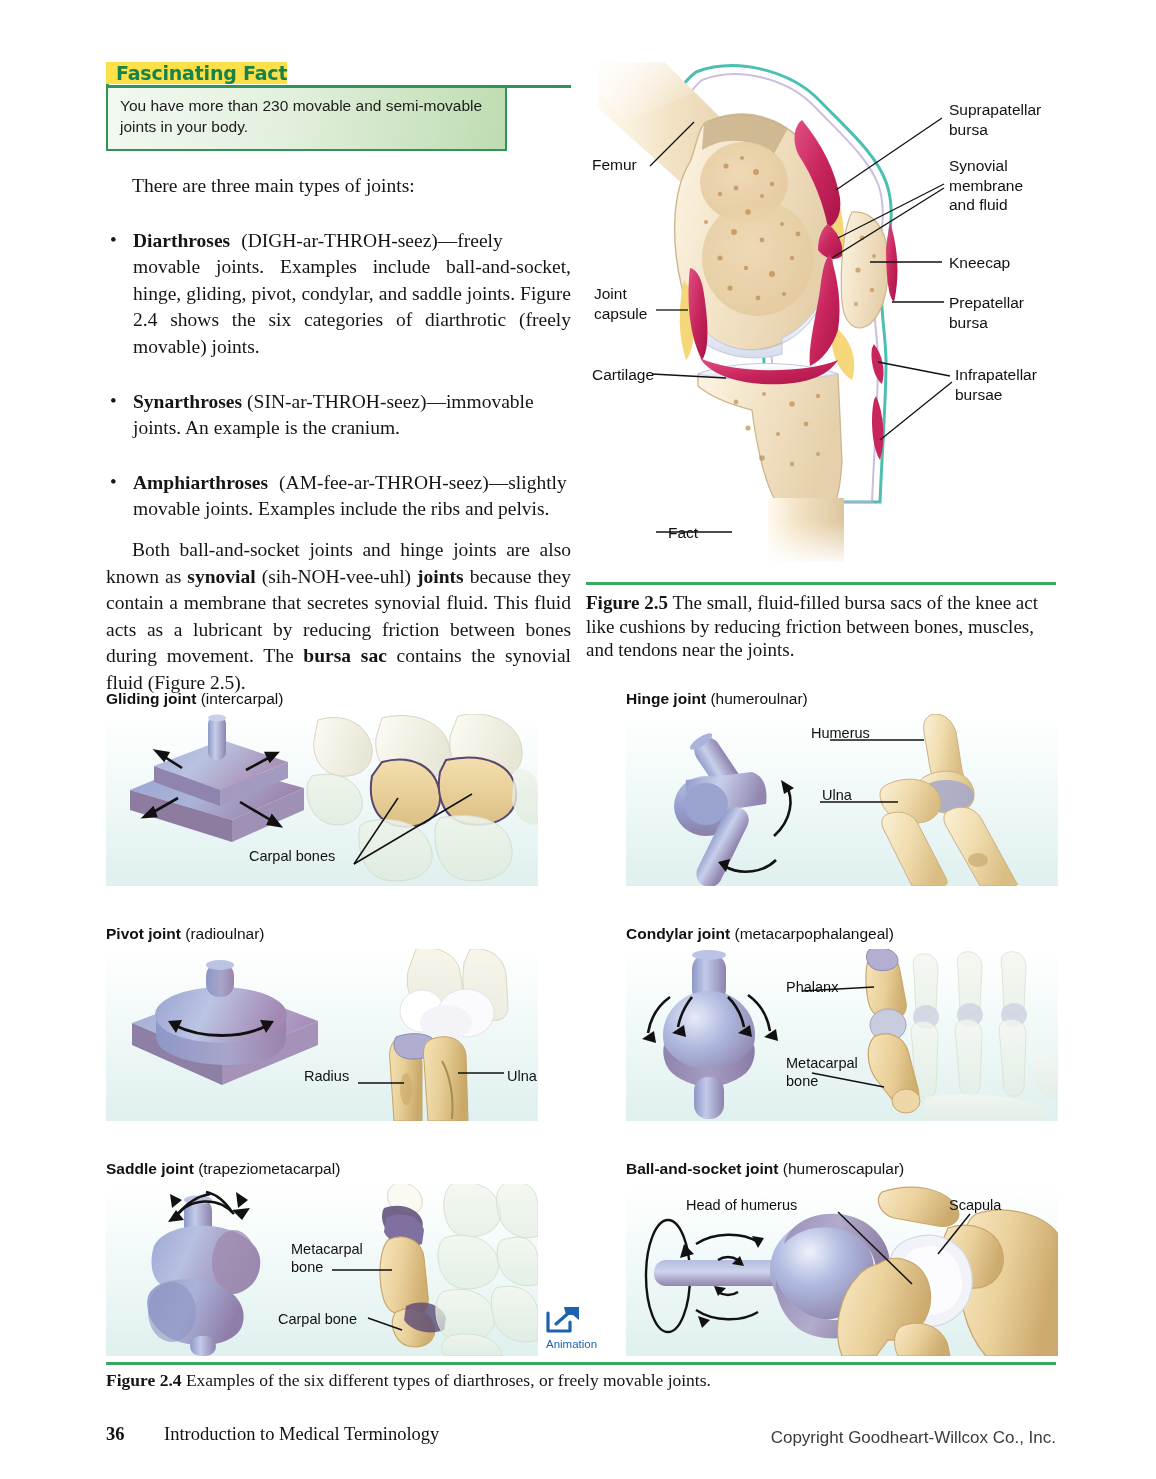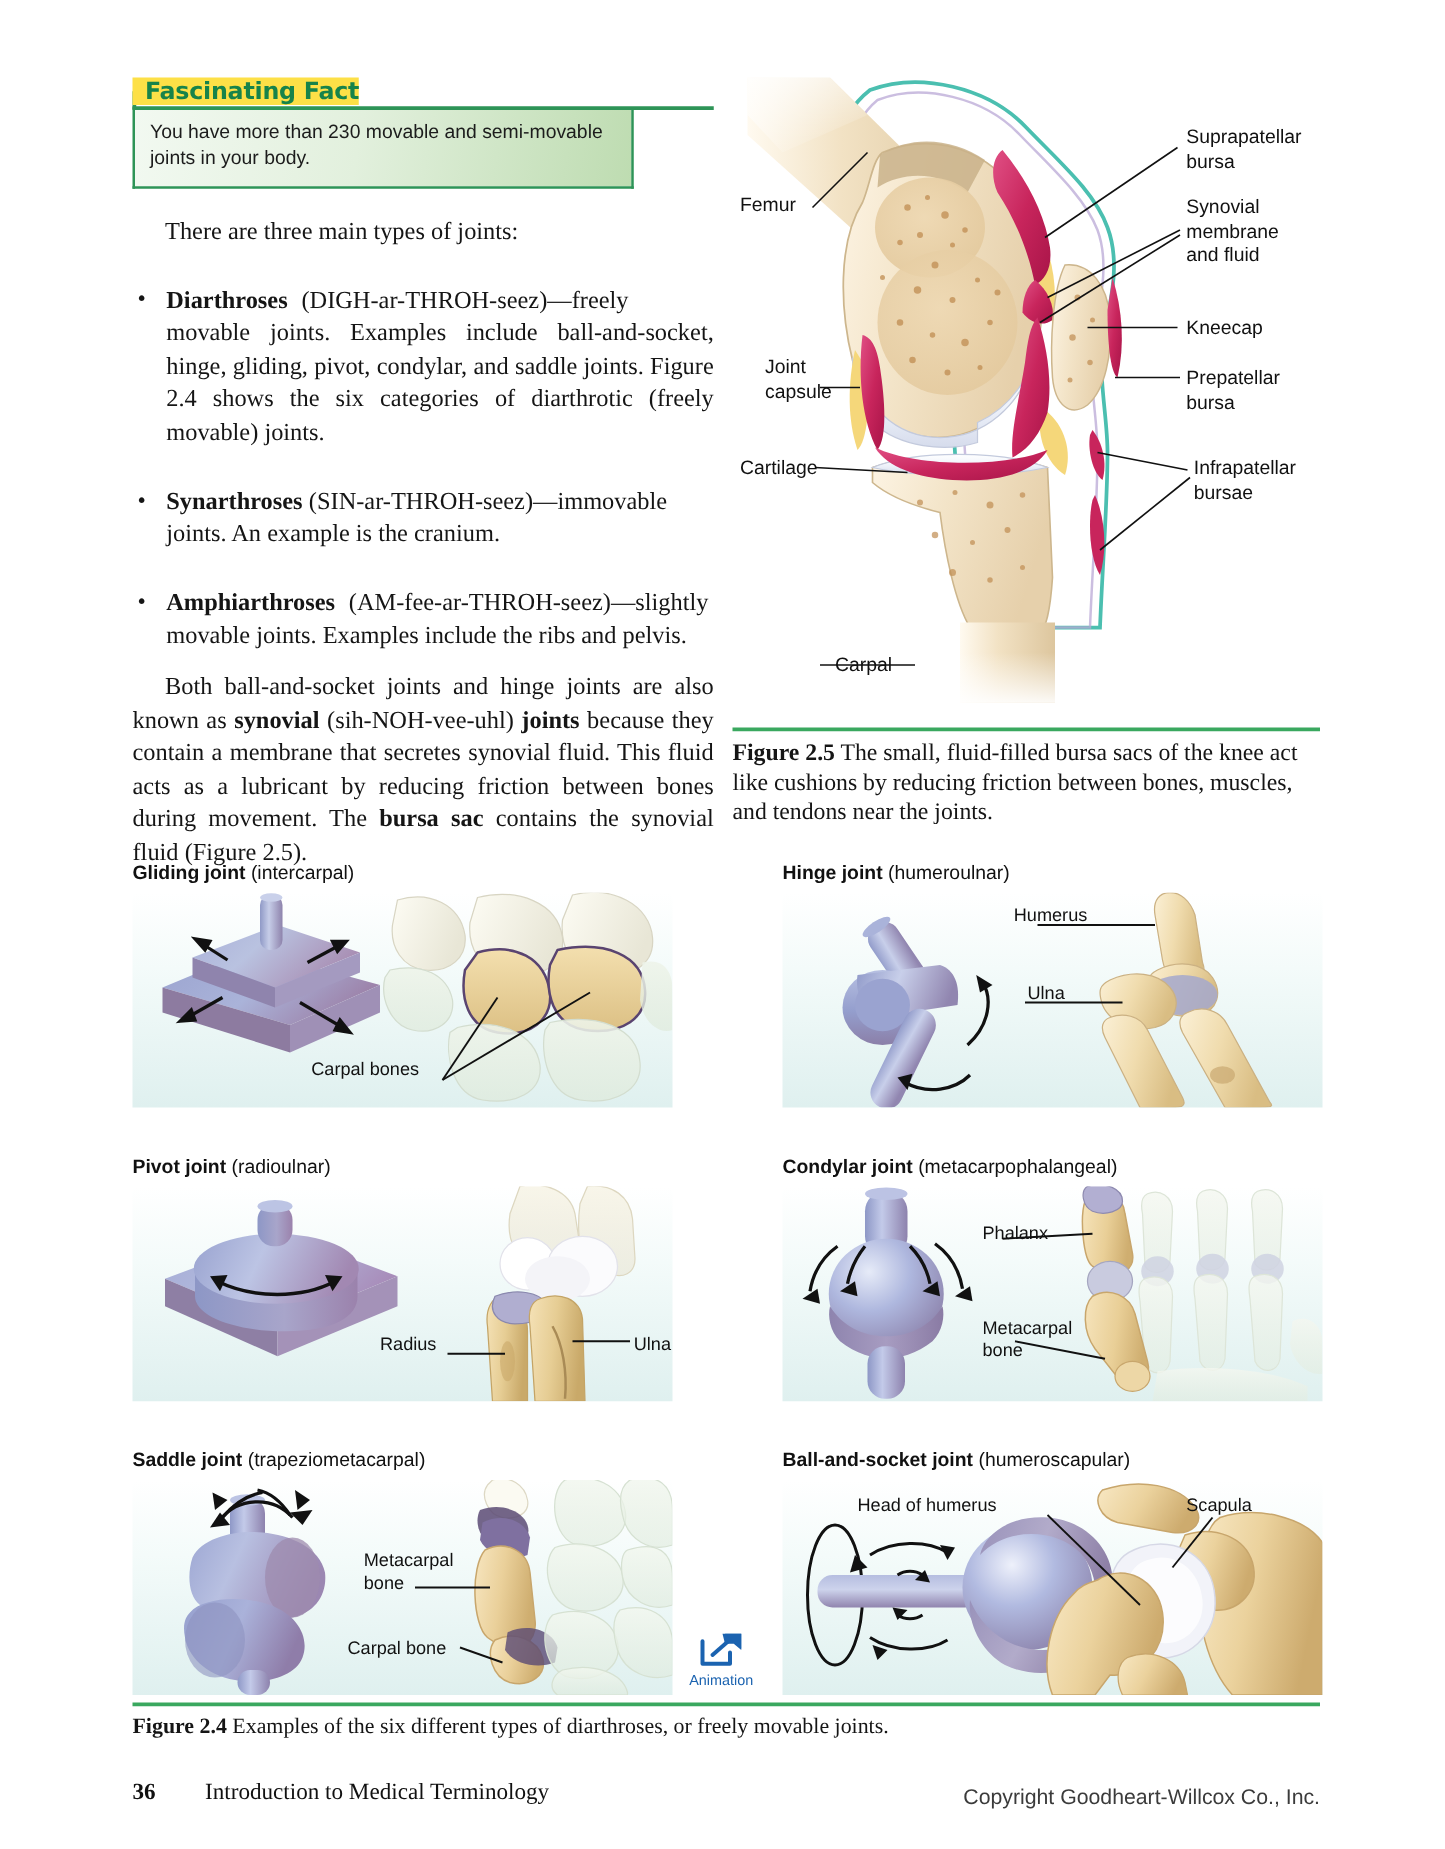--- a/index.html
+++ b/index.html
@@ -145,21 +145,20 @@
     color:#111;
     white-space:pre-line;
     z-index:5;
   }
 
   
   .anim {
     position:absolute;
     left:546px; top:1305px;
     width:62px;
-    text-align:center;
     z-index:6;
   }
   .anim-label {
     font-family:"Liberation Sans", sans-serif;
     font-size:11.5px;
     color:#1b63b0;
     margin-top:1px;
     display:block;
   }
 
@@ -367,24 +366,24 @@
         <line x1="252" y1="176" x2="358" y2="122"></line>
         <line x1="246" y1="196" x2="358" y2="126"></line>
         <line x1="284" y1="200" x2="356" y2="200"></line>
         <line x1="306" y1="240" x2="358" y2="240"></line>
         <line x1="292" y1="300" x2="364" y2="314"></line>
         <line x1="294" y1="378" x2="366" y2="320"></line>
       </g>
     </svg>
 
     <div class="lbl" style="left:6px; top:93px;">Femur</div>
-    <div class="lbl" style="left:26px; top:222px;">Joint
+    <div class="lbl" style="left:8px; top:222px;">Joint
 capsule</div>
     <div class="lbl" style="left:6px; top:303px;">Cartilage</div>
-    <div class="lbl" style="left:82px; top:461px;">Carpal</div>
+    <div class="lbl" style="left:82px; top:461px;">Fact</div>
 
     <div class="lbl" style="left:363px; top:38px;">Suprapatellar
 bursa</div>
     <div class="lbl" style="left:363px; top:94px;">Synovial
 membrane
 and fluid</div>
     <div class="lbl" style="left:363px; top:191px;">Kneecap</div>
     <div class="lbl" style="left:363px; top:231px;">Prepatellar
 bursa</div>
     <div class="lbl" style="left:369px; top:303px;">Infrapatellar

